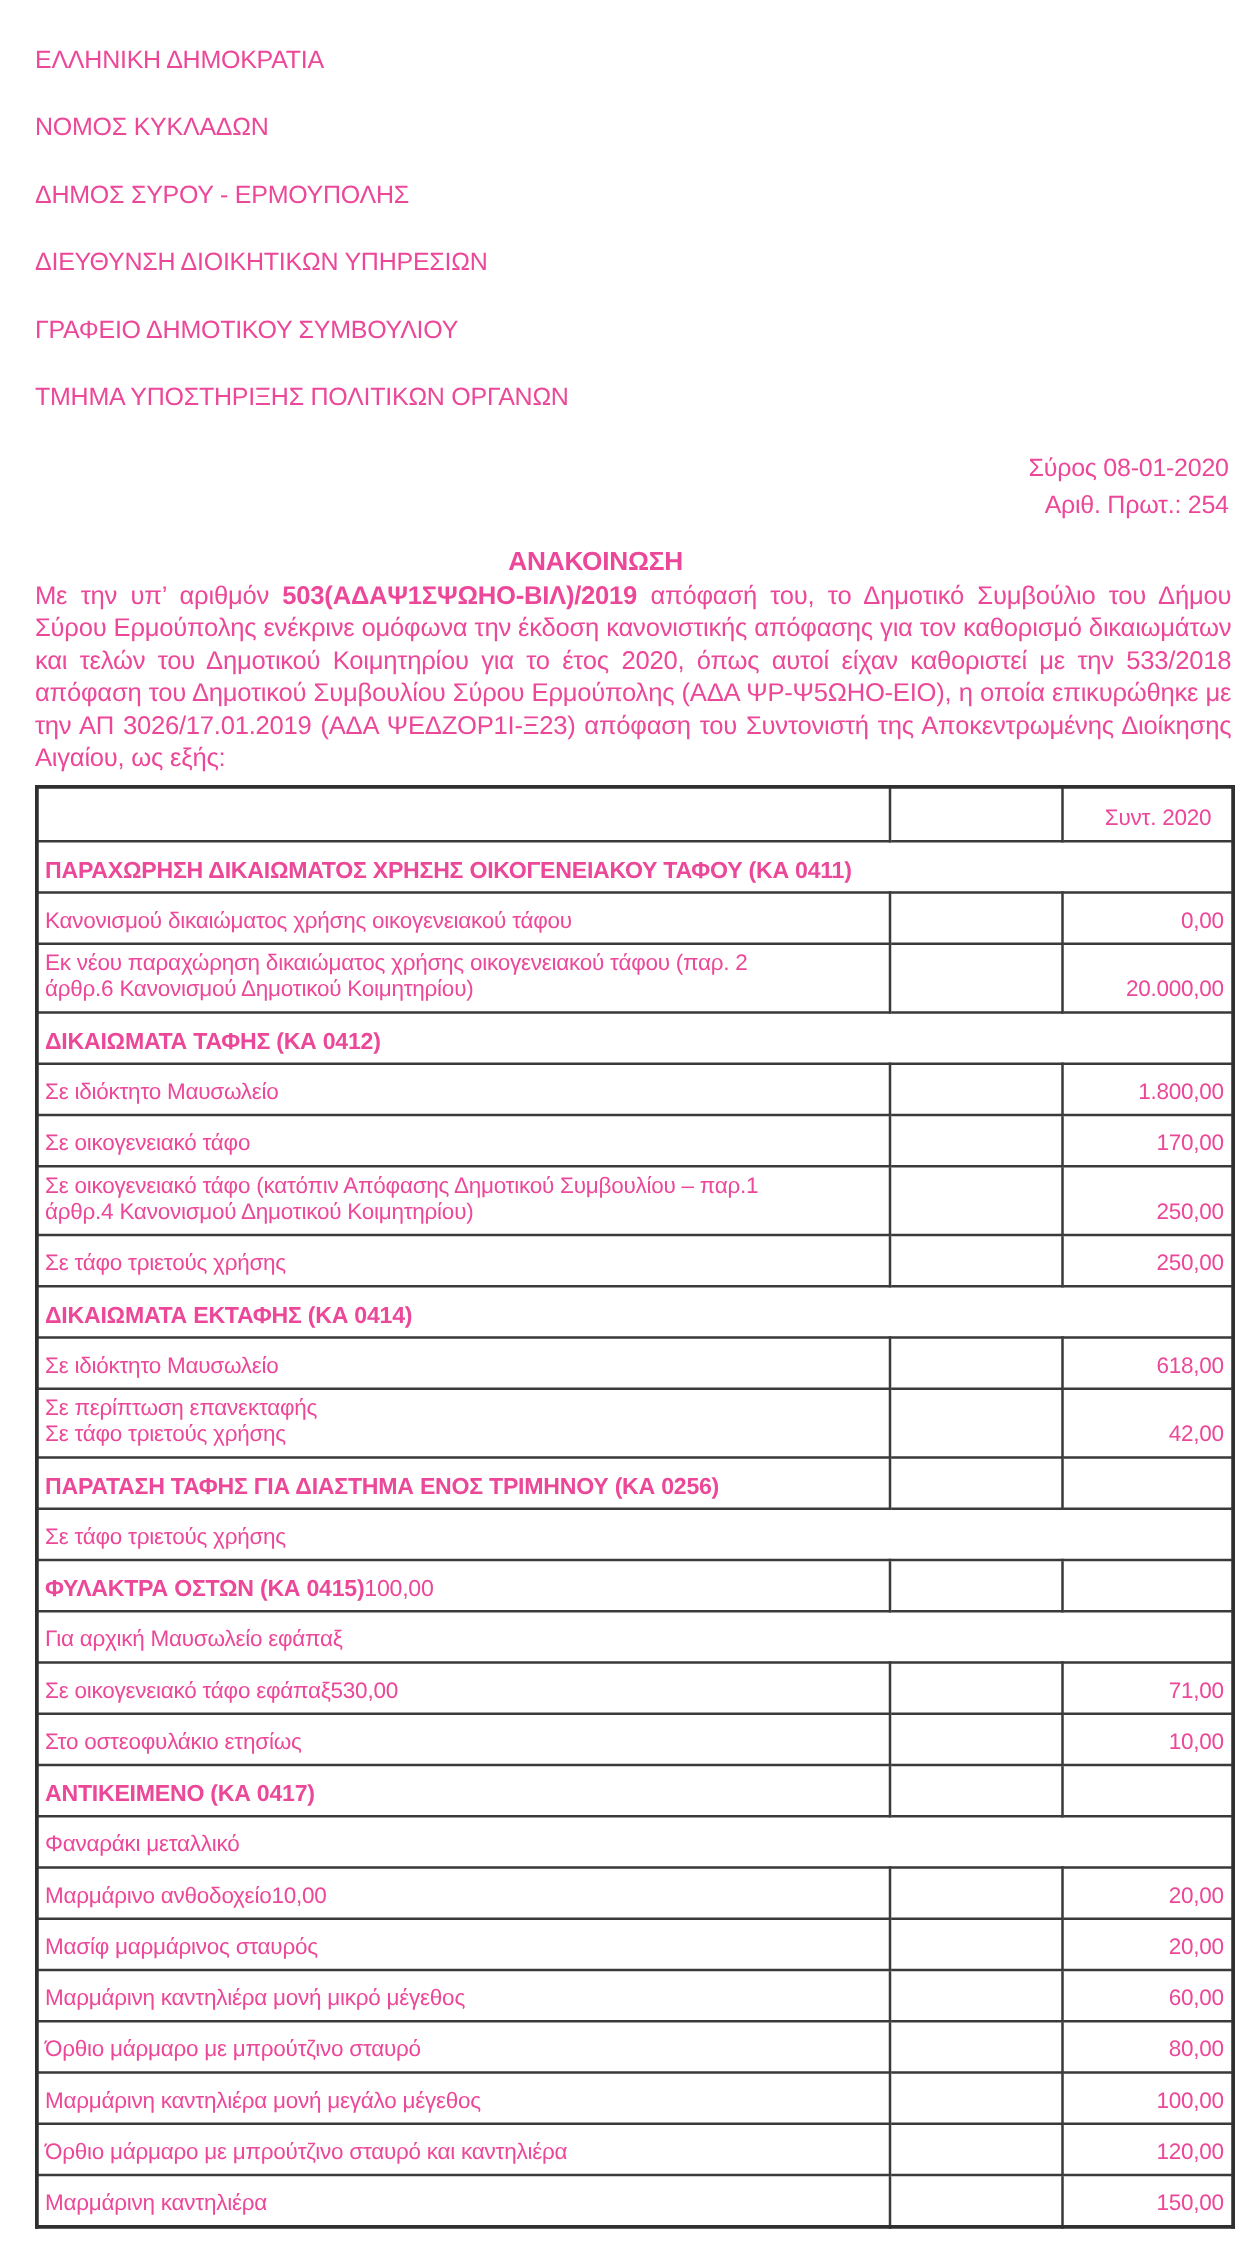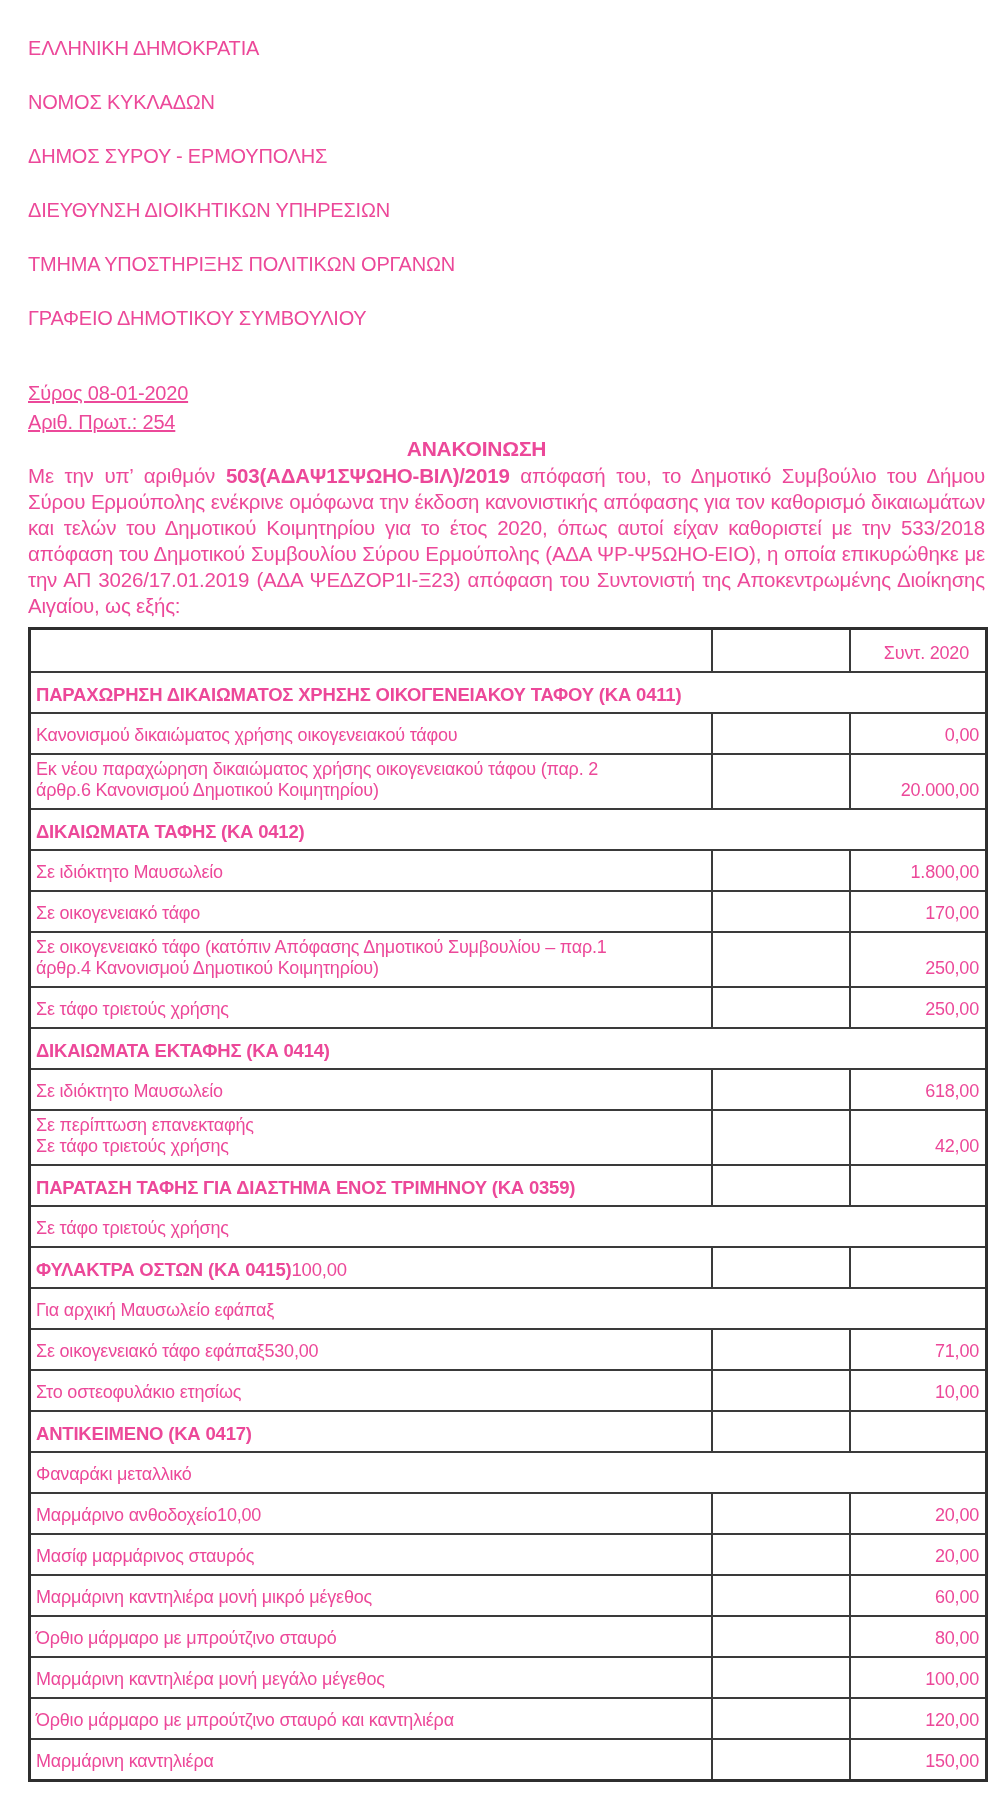--- a/index.html
+++ b/index.html
@@ -3,22 +3,22 @@
 <meta charset="utf-8">
 <style>
   html,body{margin:0;padding:0;background:#fff;}
   .page{
     width:1000px;height:1800px;box-sizing:border-box;
     padding:8px 15px 0 28px;overflow:hidden;position:relative;
     font-family:"Liberation Sans",sans-serif;color:#ec4899;
     letter-spacing:-0.2px;
   }
   .agency-header{font-size:20px;line-height:27px;white-space:pre-line;}
-  .meta-block{text-align:left;font-size:20px;line-height:29px;margin-top:20px;padding-right:2px;text-decoration:underline;}
-  .doc-title{text-align:center;font-weight:bold;font-size:21px;margin:0 60px 2px 0;}
+  .meta-block{text-align:right;font-size:20px;line-height:29px;margin-top:2px;padding-right:2px;}
+  .doc-title{text-align:center;font-weight:bold;font-size:21px;margin:19px 60px 2px 0;}
   .intro{font-size:20.5px;line-height:26px;text-align:justify;margin:0 0 8px 0;}
   .intro b{letter-spacing:-0.2px;}
   table.fees{
     border-collapse:collapse;width:957px;table-layout:fixed;
     border:3px solid #2f2f2f;
   }
   table.fees td{
     border:2px solid #3a3a3a;
     vertical-align:bottom;
     font-size:18px;line-height:21px;
@@ -40,22 +40,22 @@
 </head>
 <body>
 
 <div class="page">
 
   <div class="agency-header">
     <div>ΕΛΛΗΝΙΚΗ ΔΗΜΟΚΡΑΤΙΑ</div>
     <div>ΝΟΜΟΣ ΚΥΚΛΑΔΩΝ</div>
     <div>ΔΗΜΟΣ ΣΥΡΟΥ - ΕΡΜΟΥΠΟΛΗΣ</div>
     <div>ΔΙΕΥΘΥΝΣΗ ΔΙΟΙΚΗΤΙΚΩΝ ΥΠΗΡΕΣΙΩΝ</div>
+    <div>ΓΡΑΦΕΙΟ ΔΗΜΟΤΙΚΟΥ ΣΥΜΒΟΥΛΙΟΥ</div>
     <div>ΤΜΗΜΑ ΥΠΟΣΤΗΡΙΞΗΣ ΠΟΛΙΤΙΚΩΝ ΟΡΓΑΝΩΝ</div>
-    <div>ΓΡΑΦΕΙΟ ΔΗΜΟΤΙΚΟΥ ΣΥΜΒΟΥΛΙΟΥ</div>
   </div>
 
   <div class="meta-block">
     <div>Σύρος 08-01-2020</div>
     <div>Αριθ. Πρωτ.: 254</div>
   </div>
 
   <div class="doc-title">ΑΝΑΚΟΙΝΩΣΗ</div>
 
   <p class="intro"><span>Με την υπ’ αριθμόν </span><b>503(ΑΔΑΨ1ΣΨΩΗΟ-ΒΙΛ)/2019</b><span> απόφασή του, το Δημοτικό Συμβούλιο του Δήμου Σύρου Ερμούπολης ενέκρινε ομόφωνα την έκδοση κανονιστικής απόφασης για τον καθορισμό δικαιωμάτων και τελών του Δημοτικού Κοιμητηρίου για το έτος 2020, όπως αυτοί είχαν καθοριστεί με την 533/2018 απόφαση του Δημοτικού Συμβουλίου Σύρου Ερμούπολης (ΑΔΑ ΨΡ-Ψ5ΩΗΟ-ΕΙΟ), η οποία επικυρώθηκε με την ΑΠ 3026/17.01.2019 (ΑΔΑ ΨΕΔΖΟΡ1Ι-Ξ23) απόφαση του Συντονιστή της Αποκεντρωμένης Διοίκησης Αιγαίου, ως εξής:</span></p>
@@ -118,21 +118,21 @@
           <td></td>
           <td class="val">618,00</td>
         </tr>
         <tr class="item">
           <td>Σε περίπτωση επανεκταφής
 Σε τάφο τριετούς χρήσης</td>
           <td></td>
           <td class="val">42,00</td>
         </tr>
         <tr class="section-cells">
-          <td><span>ΠΑΡΑΤΑΣΗ ΤΑΦΗΣ ΓΙΑ ΔΙΑΣΤΗΜΑ ΕΝΟΣ ΤΡΙΜΗΝΟΥ (ΚΑ 0359)</span></td>
+          <td><span>ΠΑΡΑΤΑΣΗ ΤΑΦΗΣ ΓΙΑ ΔΙΑΣΤΗΜΑ ΕΝΟΣ ΤΡΙΜΗΝΟΥ (ΚΑ 0256)</span></td>
           <td></td>
           <td class="val"></td>
         </tr>
         <tr class="full">
           <td colspan="3">Σε τάφο τριετούς χρήσης</td>
         </tr>
         <tr class="section-cells">
           <td><span>ΦΥΛΑΚΤΡΑ ΟΣΤΩΝ (ΚΑ 0415)</span><span class="suffix">100,00</span></td>
           <td></td>
           <td class="val"></td>

